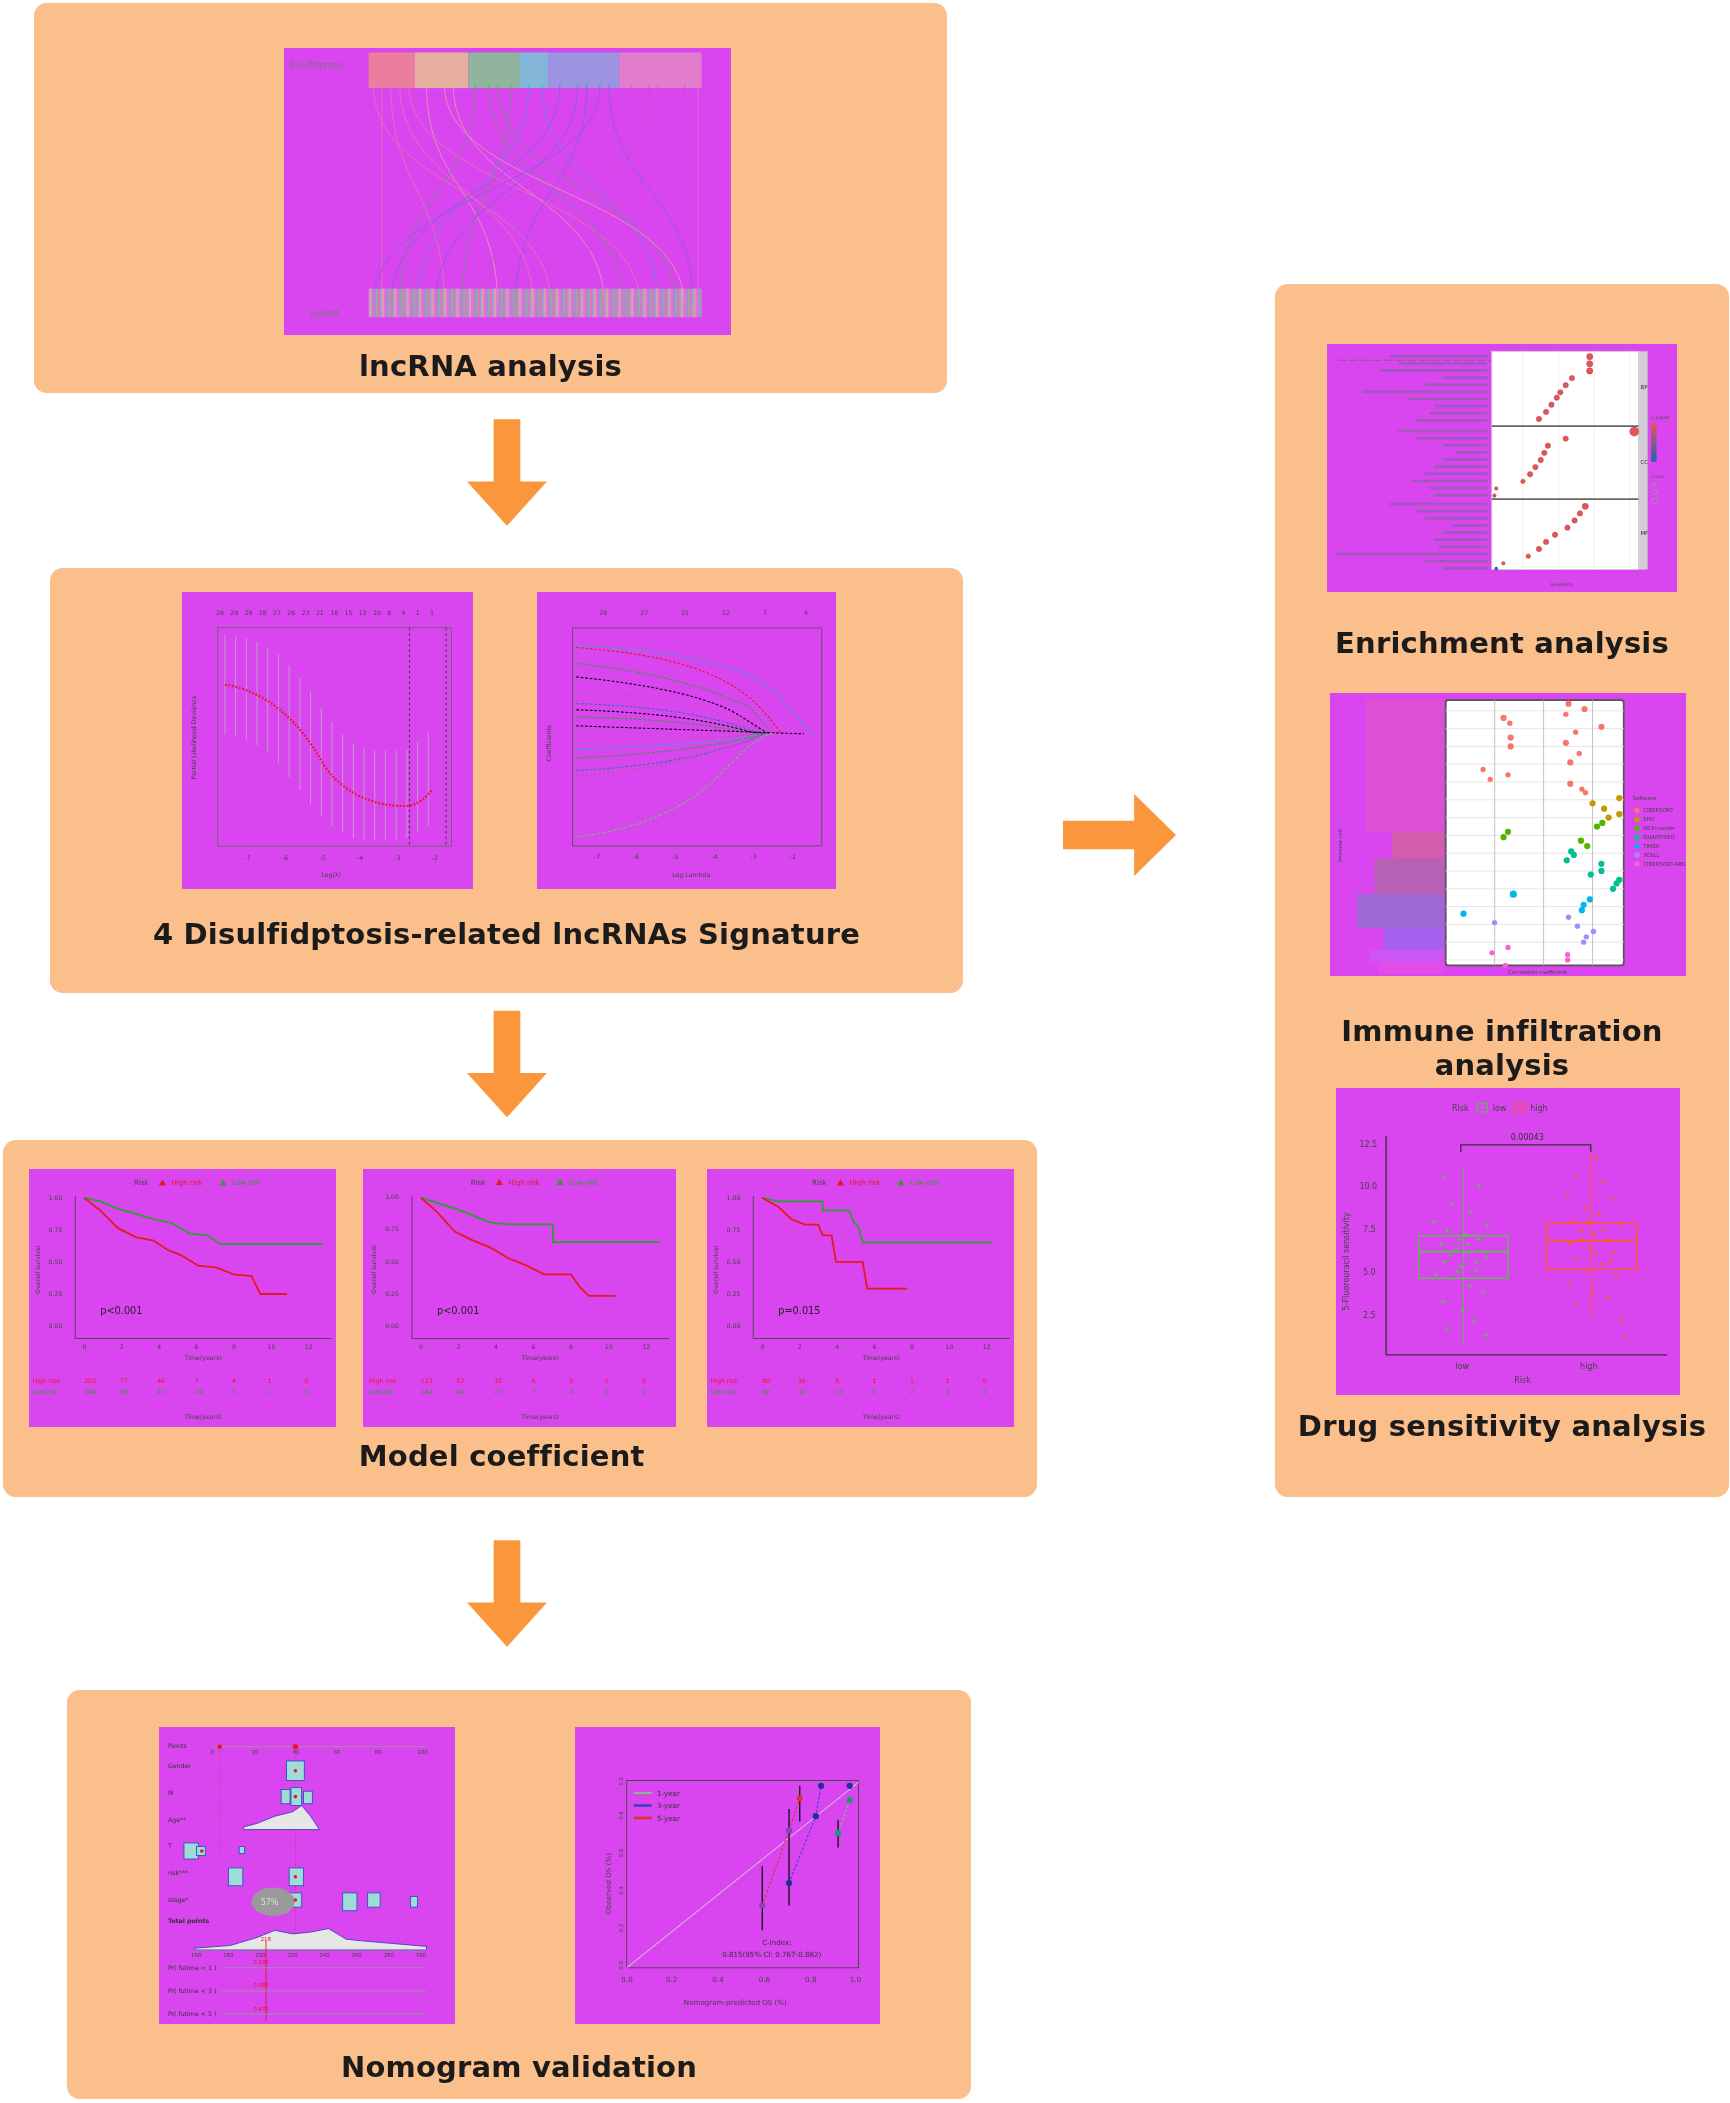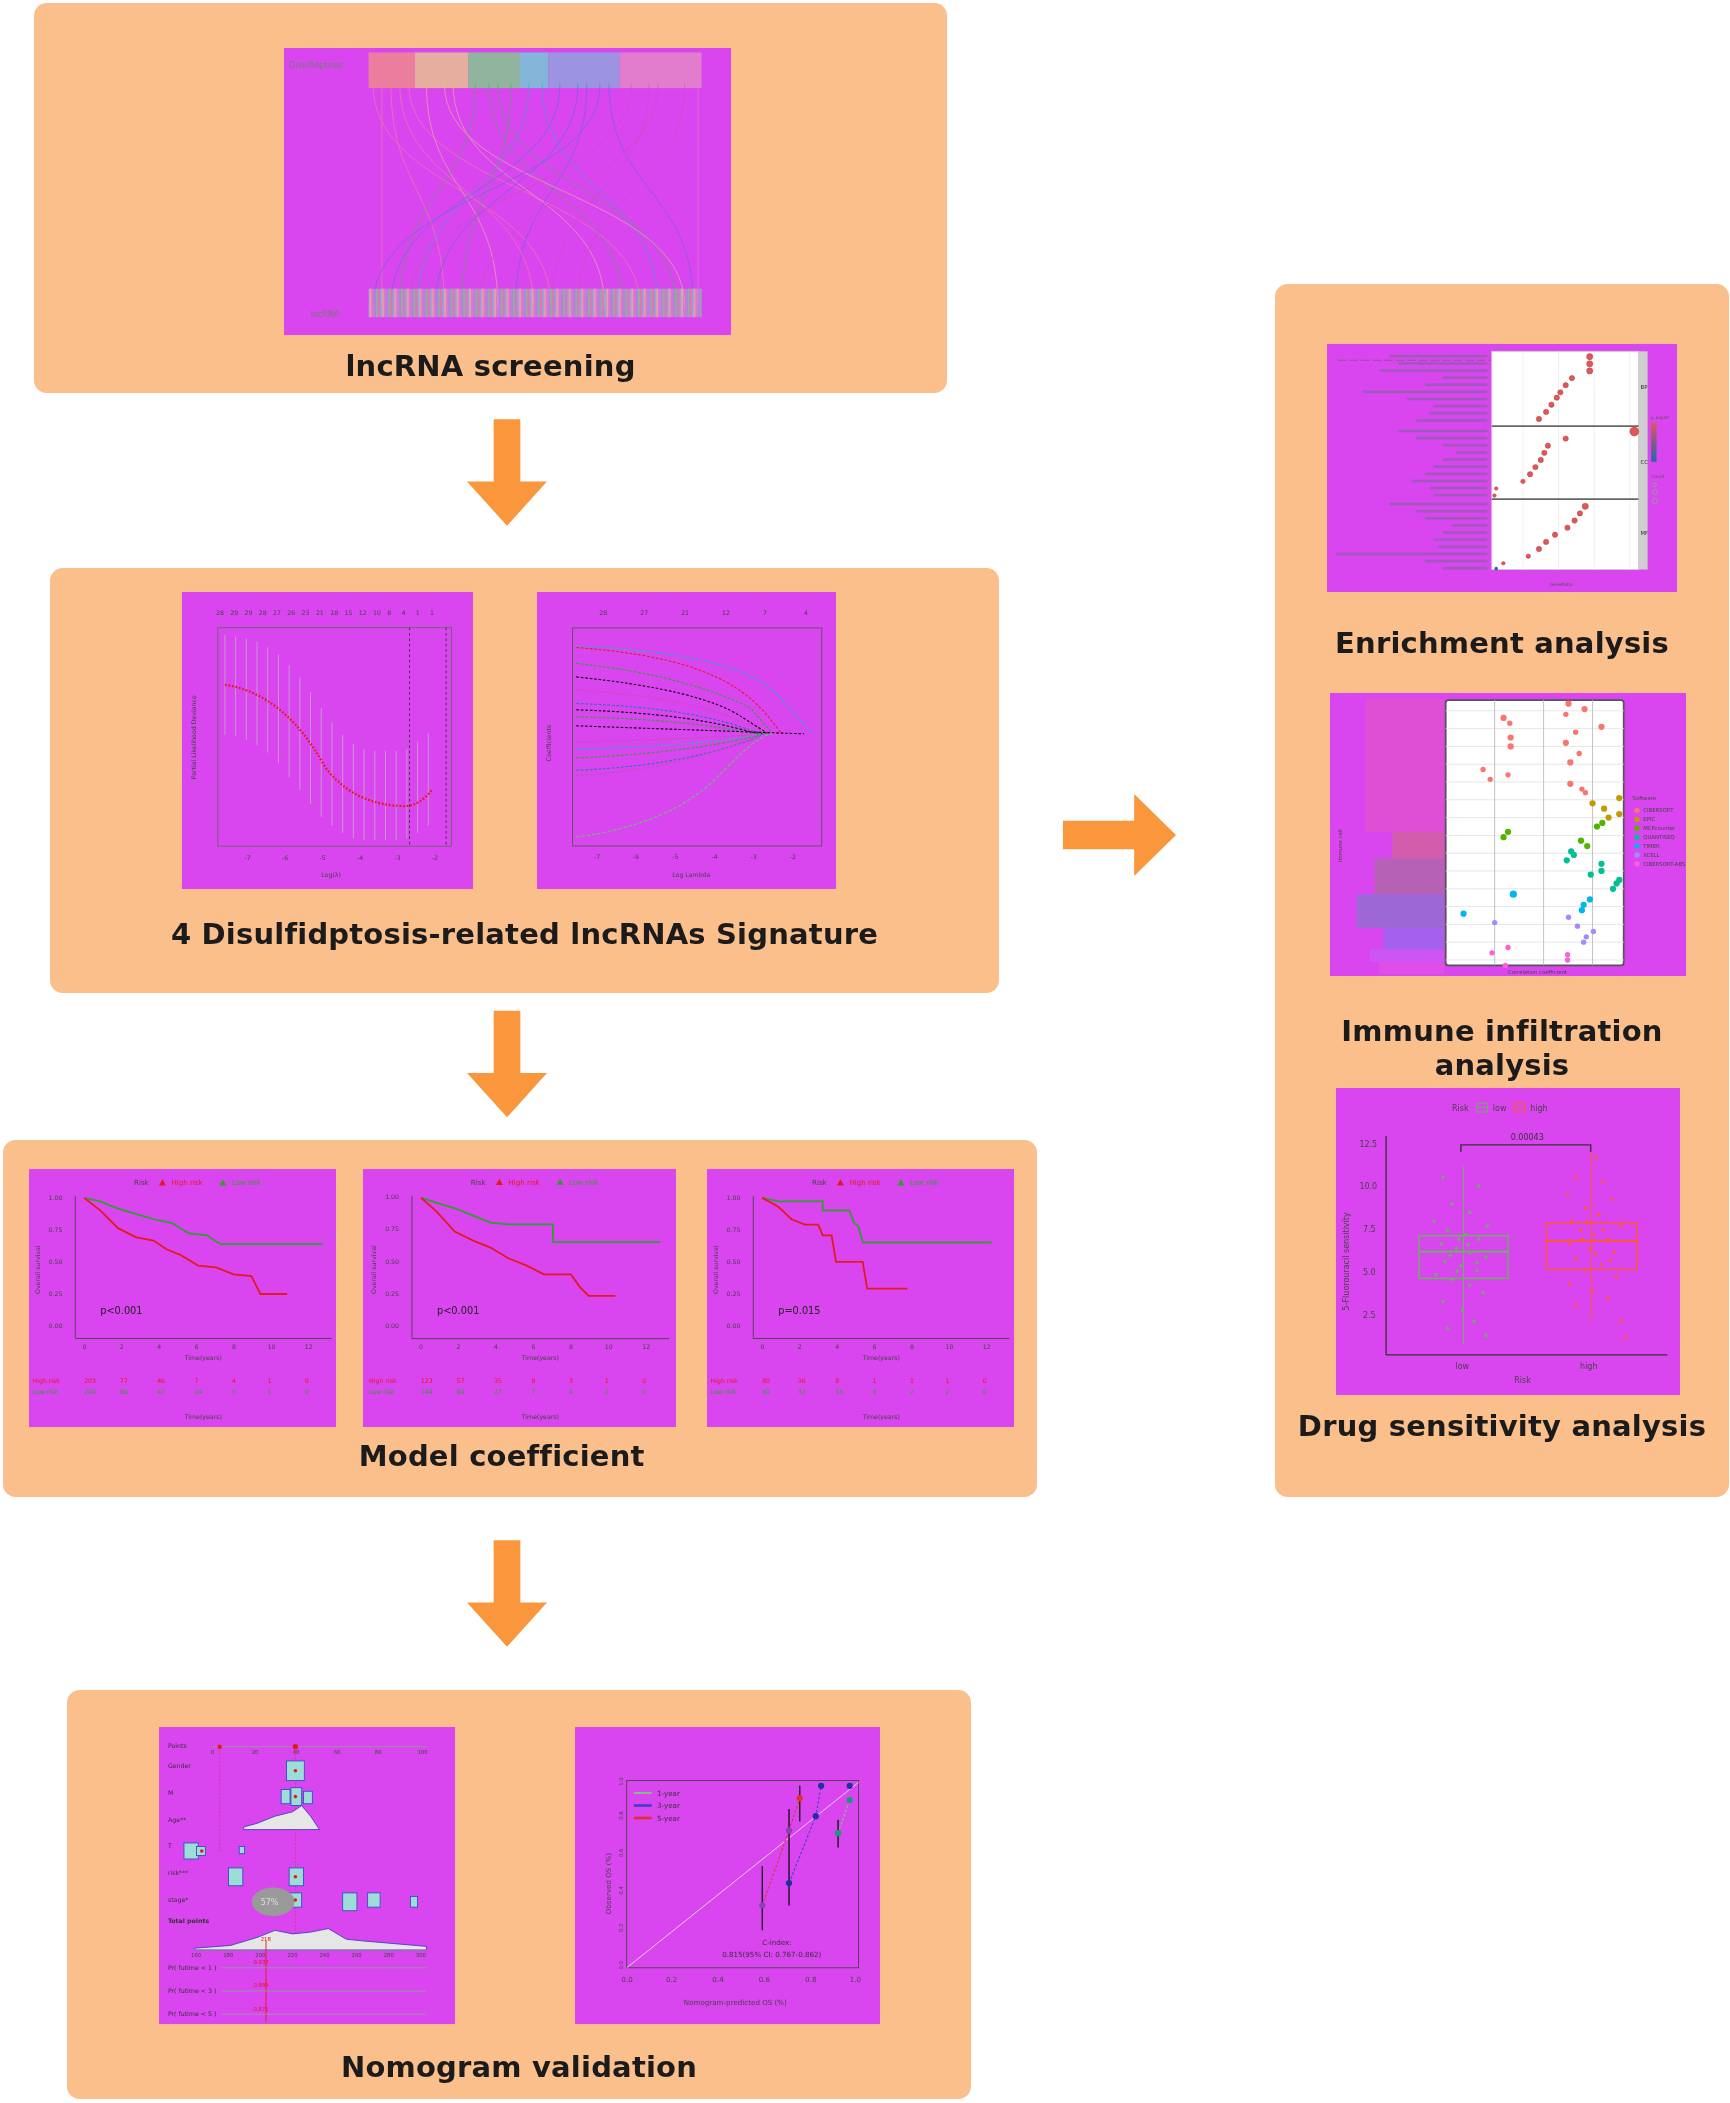--- a/index.html
+++ b/index.html
@@ -62,30 +62,30 @@
           <rect x="0" width="3" height="32" fill="#E38BC4"></rect>
           <rect x="3" width="2" height="32" fill="#8FA8DE"></rect>
           <rect x="5" width="3" height="32" fill="#7FD08A"></rect>
           <rect x="8" width="2" height="32" fill="#F08C8C"></rect>
           <rect x="10" width="2" height="32" fill="#6FD3D6"></rect>
           <rect x="12" width="2" height="32" fill="#E8C98A"></rect>
         </pattern>
       </defs>
     </svg>
   </div>
-  <div class="caption" style="top:346px;">lncRNA screening</div>
+  <div class="caption" style="top:346px;">lncRNA analysis</div>
 </div>
 
 <div class="arrow" style="left:467px;top:419px;width:80px;height:107px;">
   <svg viewBox="0 0 90 120">
       <polygon points="30,0 60,0 60,70 90,70 45,120 0,70 30,70" fill="#FA963C"></polygon>
     </svg>
 </div>
 
-<div class="panel" style="left:50px;top:568px;width:913px;height:425px;padding-left:36px;">
+<div class="panel" style="left:50px;top:568px;width:913px;height:425px;">
 
   <div class="plot" style="left:132px;top:24px;width:291px;height:297px;">
     <svg viewBox="0 0 326 333">
       <g font-size="7" fill="#444" class="tiny">
         <text x="38" y="26">28</text>
           <text x="54" y="26">29</text>
         <text x="70" y="26">29</text>
           <text x="86" y="26">28</text>
         <text x="102" y="26">27</text>
           <text x="118" y="26">26</text>

